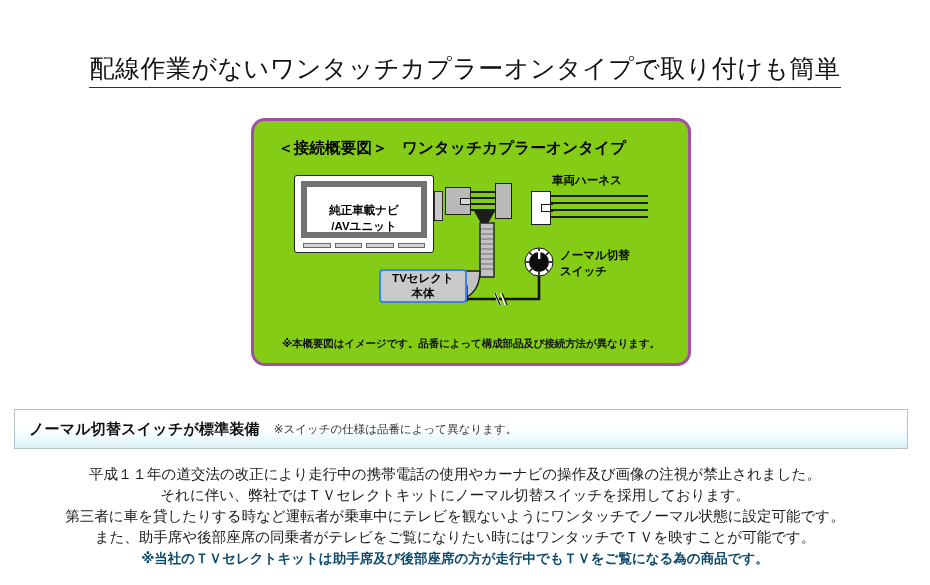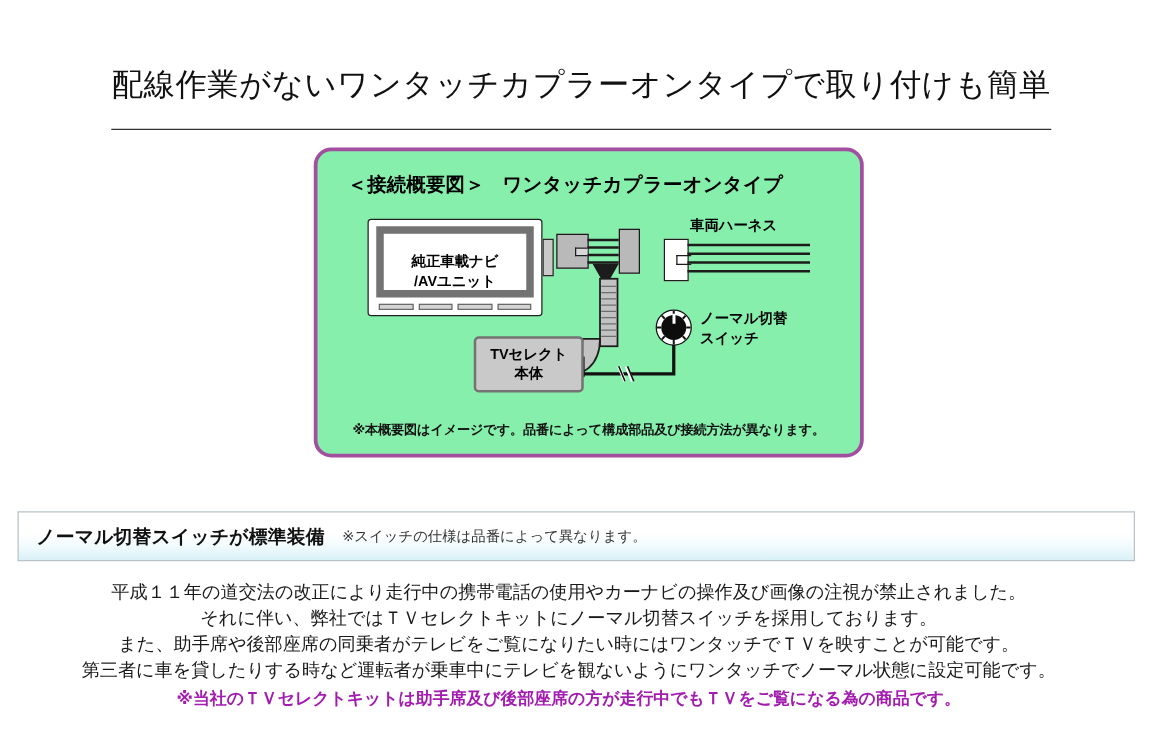--- a/index.html
+++ b/index.html
@@ -33,34 +33,34 @@
     text-align: center;
   }
   .title {
     display: inline-block;
     font-family: "Liberation Serif", "DejaVu Serif", serif;
     font-size: 25px;
     font-weight: 400;
     letter-spacing: 0.5px;
     color: #111111;
     border-bottom: 1px solid #333333;
-    padding-bottom: 19px;
+    padding-bottom: 3px;
     line-height: 1.2;
   }
 
   
   .diagram-panel {
     position: absolute;
     left: 251px;
     top: 118px;
     width: 440px;
     height: 248px;
     border: 3px solid #a24fa0;
     border-radius: 14px;
-    background: #86efac;
+    background: #84cc16;
     box-sizing: border-box;
   }
   .diagram-heading {
     position: absolute;
     left: 24px;
     top: 17px;
     font-size: 15.5px;
     font-weight: bold;
     color: #000000;
     letter-spacing: 0.2px;
@@ -244,23 +244,23 @@
   .harness-wires i:nth-child(2) { top: 7px; }
   .harness-wires i:nth-child(3) { top: 14px; }
   .harness-wires i:nth-child(4) { top: 21px; }
 
   
   .tv-unit {
     position: absolute;
     left: 125px;
     top: 148px;
     width: 88px;
-    height: 45px;
+    height: 34px;
     background: #c9c9c9;
-    border: 2px solid #737373;
+    border: 2px solid #3b82f6;
     border-radius: 4px;
     box-sizing: border-box;
     display: flex;
     align-items: center;
     justify-content: center;
   }
   .tv-unit-label {
     font-size: 11.5px;
     font-weight: bold;
     line-height: 1.3;
@@ -331,21 +331,21 @@
     text-align: center;
   }
   .body-line {
     font-family: "Liberation Serif", "DejaVu Serif", serif;
     font-size: 14.5px;
     line-height: 21px;
     color: #1a1a1a;
     white-space: nowrap;
   }
   .body-line.warning {
-    color: #a21caf;
+    color: #0c4a6e;
     font-weight: bold;
     font-family: "Liberation Sans", "DejaVu Sans", sans-serif;
     font-size: 13.5px;
   }
 </style>
 </head>
 <body>
 
 <div class="page">
 
@@ -461,18 +461,18 @@
   </div>
 
   <div class="section-bar">
     <span class="section-title">ノーマル切替スイッチが標準装備</span>
     <span class="section-note">※スイッチの仕様は品番によって異なります。</span>
   </div>
 
   <div class="body-text">
     <div class="body-line">平成１１年の道交法の改正により走行中の携帯電話の使用やカーナビの操作及び画像の注視が禁止されました。</div>
     <div class="body-line">それに伴い、弊社ではＴＶセレクトキットにノーマル切替スイッチを採用しております。</div>
+    <div class="body-line">第三者に車を貸したりする時など運転者が乗車中にテレビを観ないようにワンタッチでノーマル状態に設定可能です。</div>
     <div class="body-line">また、助手席や後部座席の同乗者がテレビをご覧になりたい時にはワンタッチでＴＶを映すことが可能です。</div>
-    <div class="body-line">第三者に車を貸したりする時など運転者が乗車中にテレビを観ないようにワンタッチでノーマル状態に設定可能です。</div>
     <div class="body-line warning">※当社のＴＶセレクトキットは助手席及び後部座席の方が走行中でもＴＶをご覧になる為の商品です。</div>
   </div>
 
 </div>
 
 </body></html>

